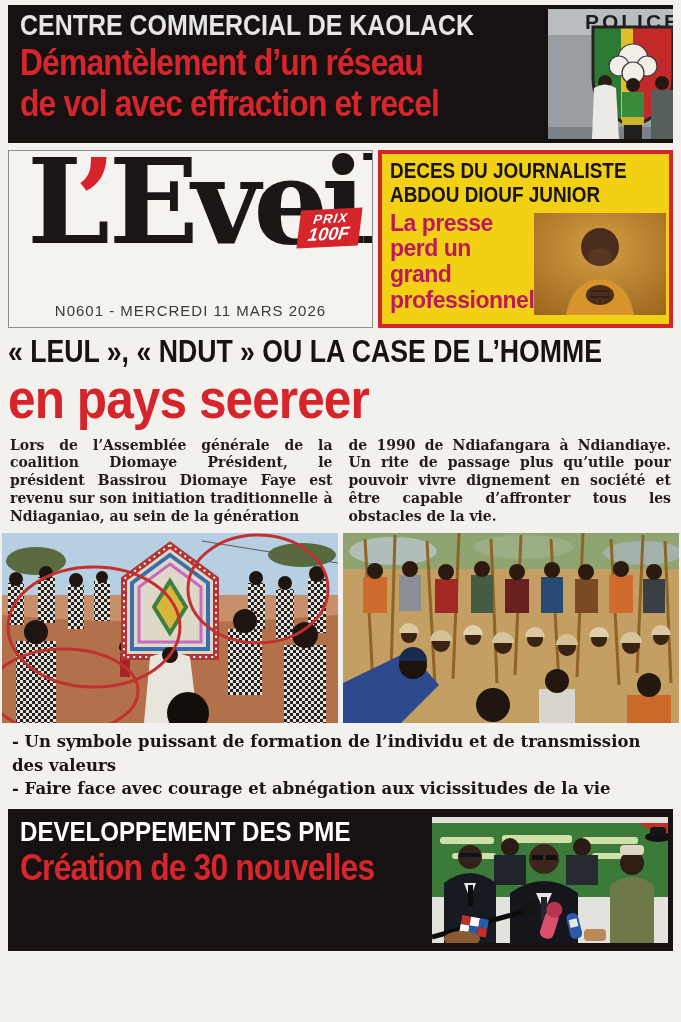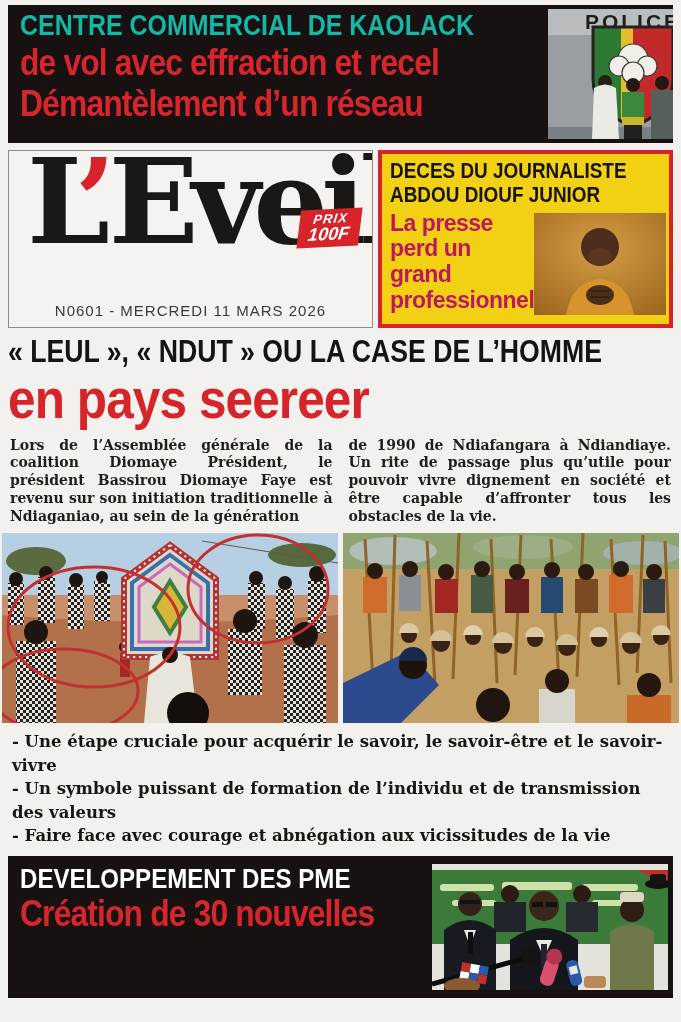--- a/index.html
+++ b/index.html
@@ -6,21 +6,21 @@
   .page{
     width:681px;height:1022px;background:#f3f1ed;overflow:hidden;position:relative;
     font-family:"Liberation Sans",sans-serif;
   }
   .cond{display:inline-block;transform:scaleX(0.86);transform-origin:0 50%;white-space:nowrap;}
   .cond-c{display:inline-block;transform:scaleX(0.9);transform-origin:50% 50%;white-space:nowrap;}
 
   
   .banner-top{margin:5px 8px 0;background:#171111;height:138px;display:flex;overflow:hidden;}
   .bt-text{flex:1;padding:5px 0 0 12px;}
-  .bt-kicker{color:#14b8a6;font-weight:bold;font-size:29px;line-height:1.1;}
+  .bt-kicker{color:#e5e5e5;font-weight:bold;font-size:29px;line-height:1.1;}
   .bt-head{color:#d6262c;font-weight:bold;font-size:37px;line-height:1.12;letter-spacing:-1px;}
   .bt-photo{width:170px;height:130px;margin:4px 3px 4px 0;flex:0 0 auto;}
 
   
   .mast-row{margin:7px 8px 0;display:flex;gap:5px;height:178px;}
   .logo-box{flex:1;background:#f5f3ef;border:1px solid #8c8c8c;position:relative;overflow:hidden;}
   .logo-line{position:absolute;top:-14px;left:18px;font-family:"DejaVu Serif",serif;font-weight:bold;
     font-size:118px;letter-spacing:-7px;color:#1b1717;line-height:1.1;}
   .logo-apos{color:#d6242b;}
   .price-badge{position:absolute;right:12px;top:58px;background:#d6242b;color:#ffffff;
@@ -59,22 +59,22 @@
   .bb-photo{width:236px;height:126px;margin:8px 8px 8px 0;flex:0 0 auto;}
 </style>
 </head>
 <body>
 
 <div class="page">
 
   <div class="banner-top">
     <div class="bt-text">
       <div class="bt-kicker"><span class="cond">CENTRE COMMERCIAL DE KAOLACK</span></div>
+      <div class="bt-head"><span class="cond">Démantèlement d’un réseau</span></div>
       <div class="bt-head"><span class="cond">de vol avec effraction et recel</span></div>
-      <div class="bt-head"><span class="cond">Démantèlement d’un réseau</span></div>
     </div>
     <svg class="bt-photo" viewBox="0 0 170 130">
       <rect width="170" height="130" fill="#989ea2"></rect>
       <rect width="170" height="26" fill="#b9bdc0"></rect>
       <rect y="118" width="170" height="12" fill="#6f7478" opacity="0.7"></rect>
       <text x="85" y="20" text-anchor="middle" font-family="Liberation Sans, sans-serif" font-size="21" font-weight="bold" fill="#1d1d1d" letter-spacing="3">POLICE</text>
       <clipPath id="shieldclip">
           <path d="M45 18 h80 v52 q0 32 -40 48 q-40 -16 -40 -48 Z"></path>
         </clipPath>
       <g clip-path="url(#shieldclip)">
@@ -290,21 +290,20 @@
         <circle cx="150" cy="172" r="17" fill="#201510"></circle>
         <rect x="196" y="156" width="36" height="34" fill="#d8d5cc"></rect>
           <circle cx="214" cy="148" r="12" fill="#241710"></circle>
         <rect x="284" y="162" width="44" height="28" fill="#c96a28"></rect>
           <circle cx="306" cy="152" r="12" fill="#241710"></circle>
       </g>
     </svg>
   </div>
 
   <div class="bullets">
-    <div>- Une étape cruciale pour acquérir le savoir, le savoir-être et le savoir-vivre</div>
     <div>- Un symbole puissant de formation de l’individu et de transmission des valeurs</div>
     <div>- Faire face avec courage et abnégation aux vicissitudes de la vie</div>
   </div>
 
   <div class="banner-bottom">
     <div class="bb-text">
       <div class="bb-kicker"><span class="cond">DEVELOPPEMENT DES PME</span></div>
       <div class="bb-head"><span class="cond">Création de 30 nouvelles</span></div>
 
     </div>

